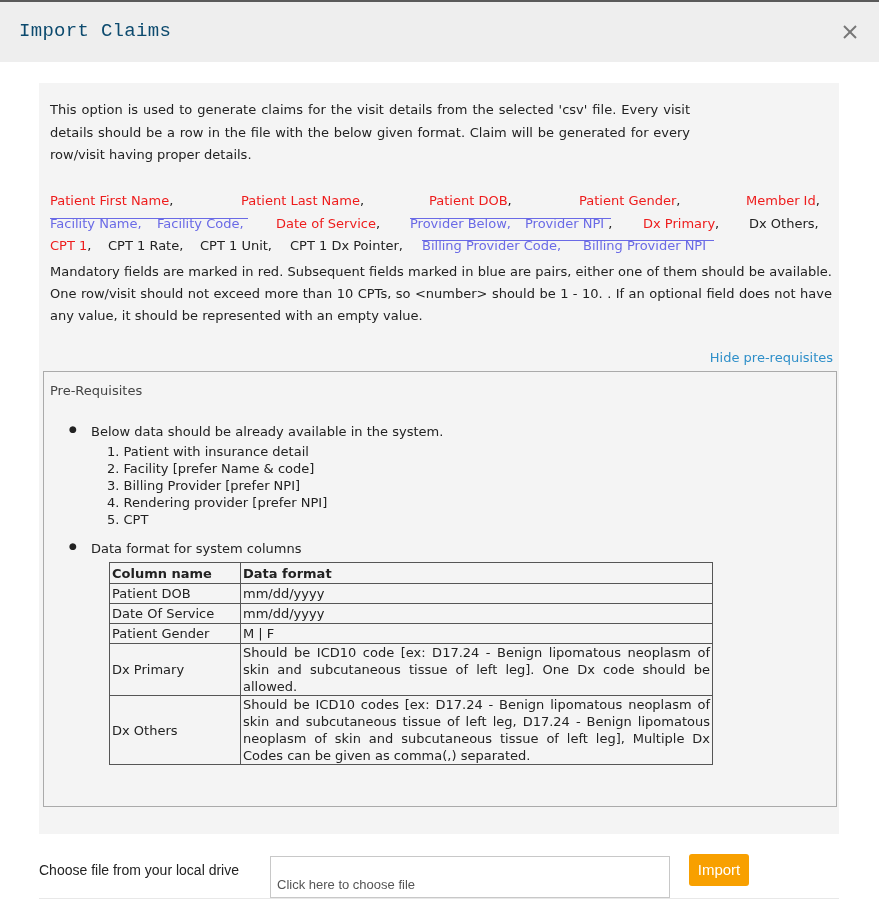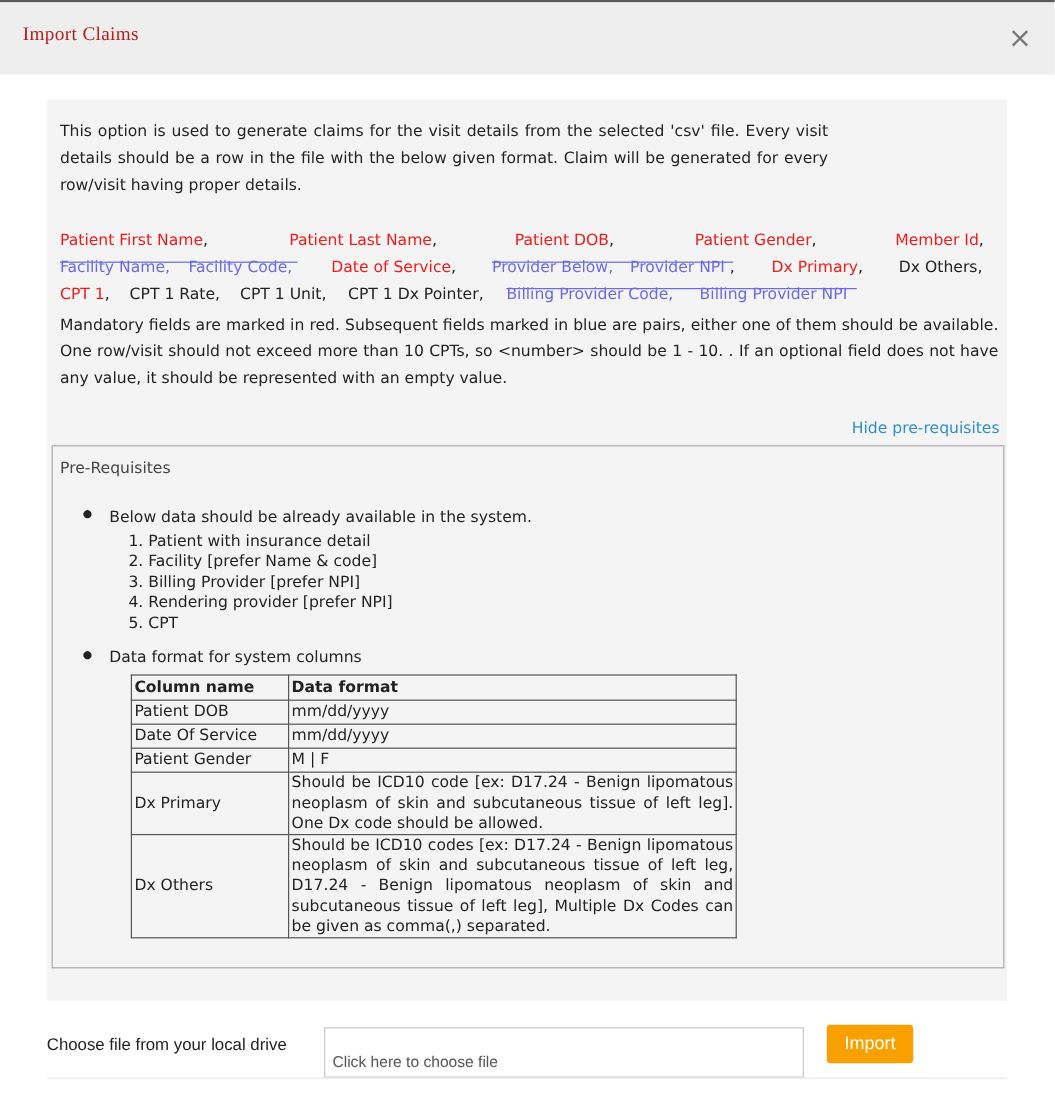--- a/index.html
+++ b/index.html
@@ -7,21 +7,21 @@
   body { font-family: "DejaVu Sans", sans-serif; color: #222; position: relative; }
 
   .backdrop-strip { position: absolute; left: 0; top: 0; width: 879px; height: 2px; background: #5a5a5a; }
 
   .modal-header {
     position: absolute; left: 0; top: 2px; width: 879px; height: 60px;
     background: #eeeeee;
   }
   .modal-title {
     position: absolute; left: 19px; top: 18px;
-    font-family: Liberation Serif, serif; font-size: 16px; color: #b91c1c; letter-spacing: 0.3px;
+    font-family: Liberation Mono, monospace; font-size: 19px; color: #0c4a6e; letter-spacing: 0.3px;
   }
   .close-btn {
     position: absolute; right: 18px; top: 19px; width: 22px; height: 22px; cursor: pointer;
   }
 
   .info-panel {
     position: absolute; left: 39px; top: 83px; width: 800px; height: 751px;
     background: #f4f4f4;
   }
   .intro {
@@ -55,21 +55,21 @@
   .prereq-title {
     position: absolute; left: 6px; top: 11px; font-size: 13px; color: #444;
   }
   .bullet { position: absolute; left: 25px; font-size: 13px; color: #222; }
   .bullet-dot { position: absolute; left: 0; top: 0; font-size: 9px; }
   .bullet-text { position: absolute; left: 22px; top: 0; white-space: nowrap; }
   .num-list { position: absolute; left: 38px; font-size: 13px; line-height: 17px; color: #222; }
   .num-list div { white-space: nowrap; }
 
   table.fmt {
-    position: absolute; left: 65px; top: 190px; width: 505px;
+    position: absolute; left: 65px; top: 190px; width: 604px;
     border-collapse: collapse; font-size: 13px; color: #222;
     background: #f4f4f4;
   }
   table.fmt td, table.fmt th {
     border: 1px solid #555; padding: 0 2px; vertical-align: middle; line-height: 17px;
   }
   table.fmt th { text-align: left; font-weight: bold; height: 21px; }
   table.fmt td.c1 { width: 131px; white-space: nowrap; }
   table.fmt td.c2 { text-align: justify; }
   table.fmt tr.single td { height: 20px; }
@@ -81,21 +81,21 @@
     position: absolute; left: 0; top: 7px; font-family: "Liberation Sans", sans-serif;
     font-size: 14px; color: #222; text-align: right;
   }
   .file-input {
     position: absolute; left: 231px; top: 1px; width: 400px; height: 28px;
     border: 1px solid #c8c8c8; background: #fff;
     font-family: "Liberation Sans", sans-serif; font-size: 13px; color: #555;
     padding: 20px 6px; cursor: pointer;
   }
   .import-btn {
-    position: absolute; left: 650px; top: -1px; width: 72px; height: 32px;
+    position: absolute; left: 650px; top: -1px; width: 60px; height: 32px;
     background: #f8a000; border-radius: 3px; color: #fff;
     font-family: "Liberation Sans", sans-serif; font-size: 15px;
     text-align: center; line-height: 32px; cursor: pointer;
   }
   .bottom-divider { position: absolute; left: 39px; top: 898px; width: 800px; height: 1px; background: #e8e8e8; }
 </style>
 </head>
 <body>
 
 <div class="backdrop-strip"></div>

